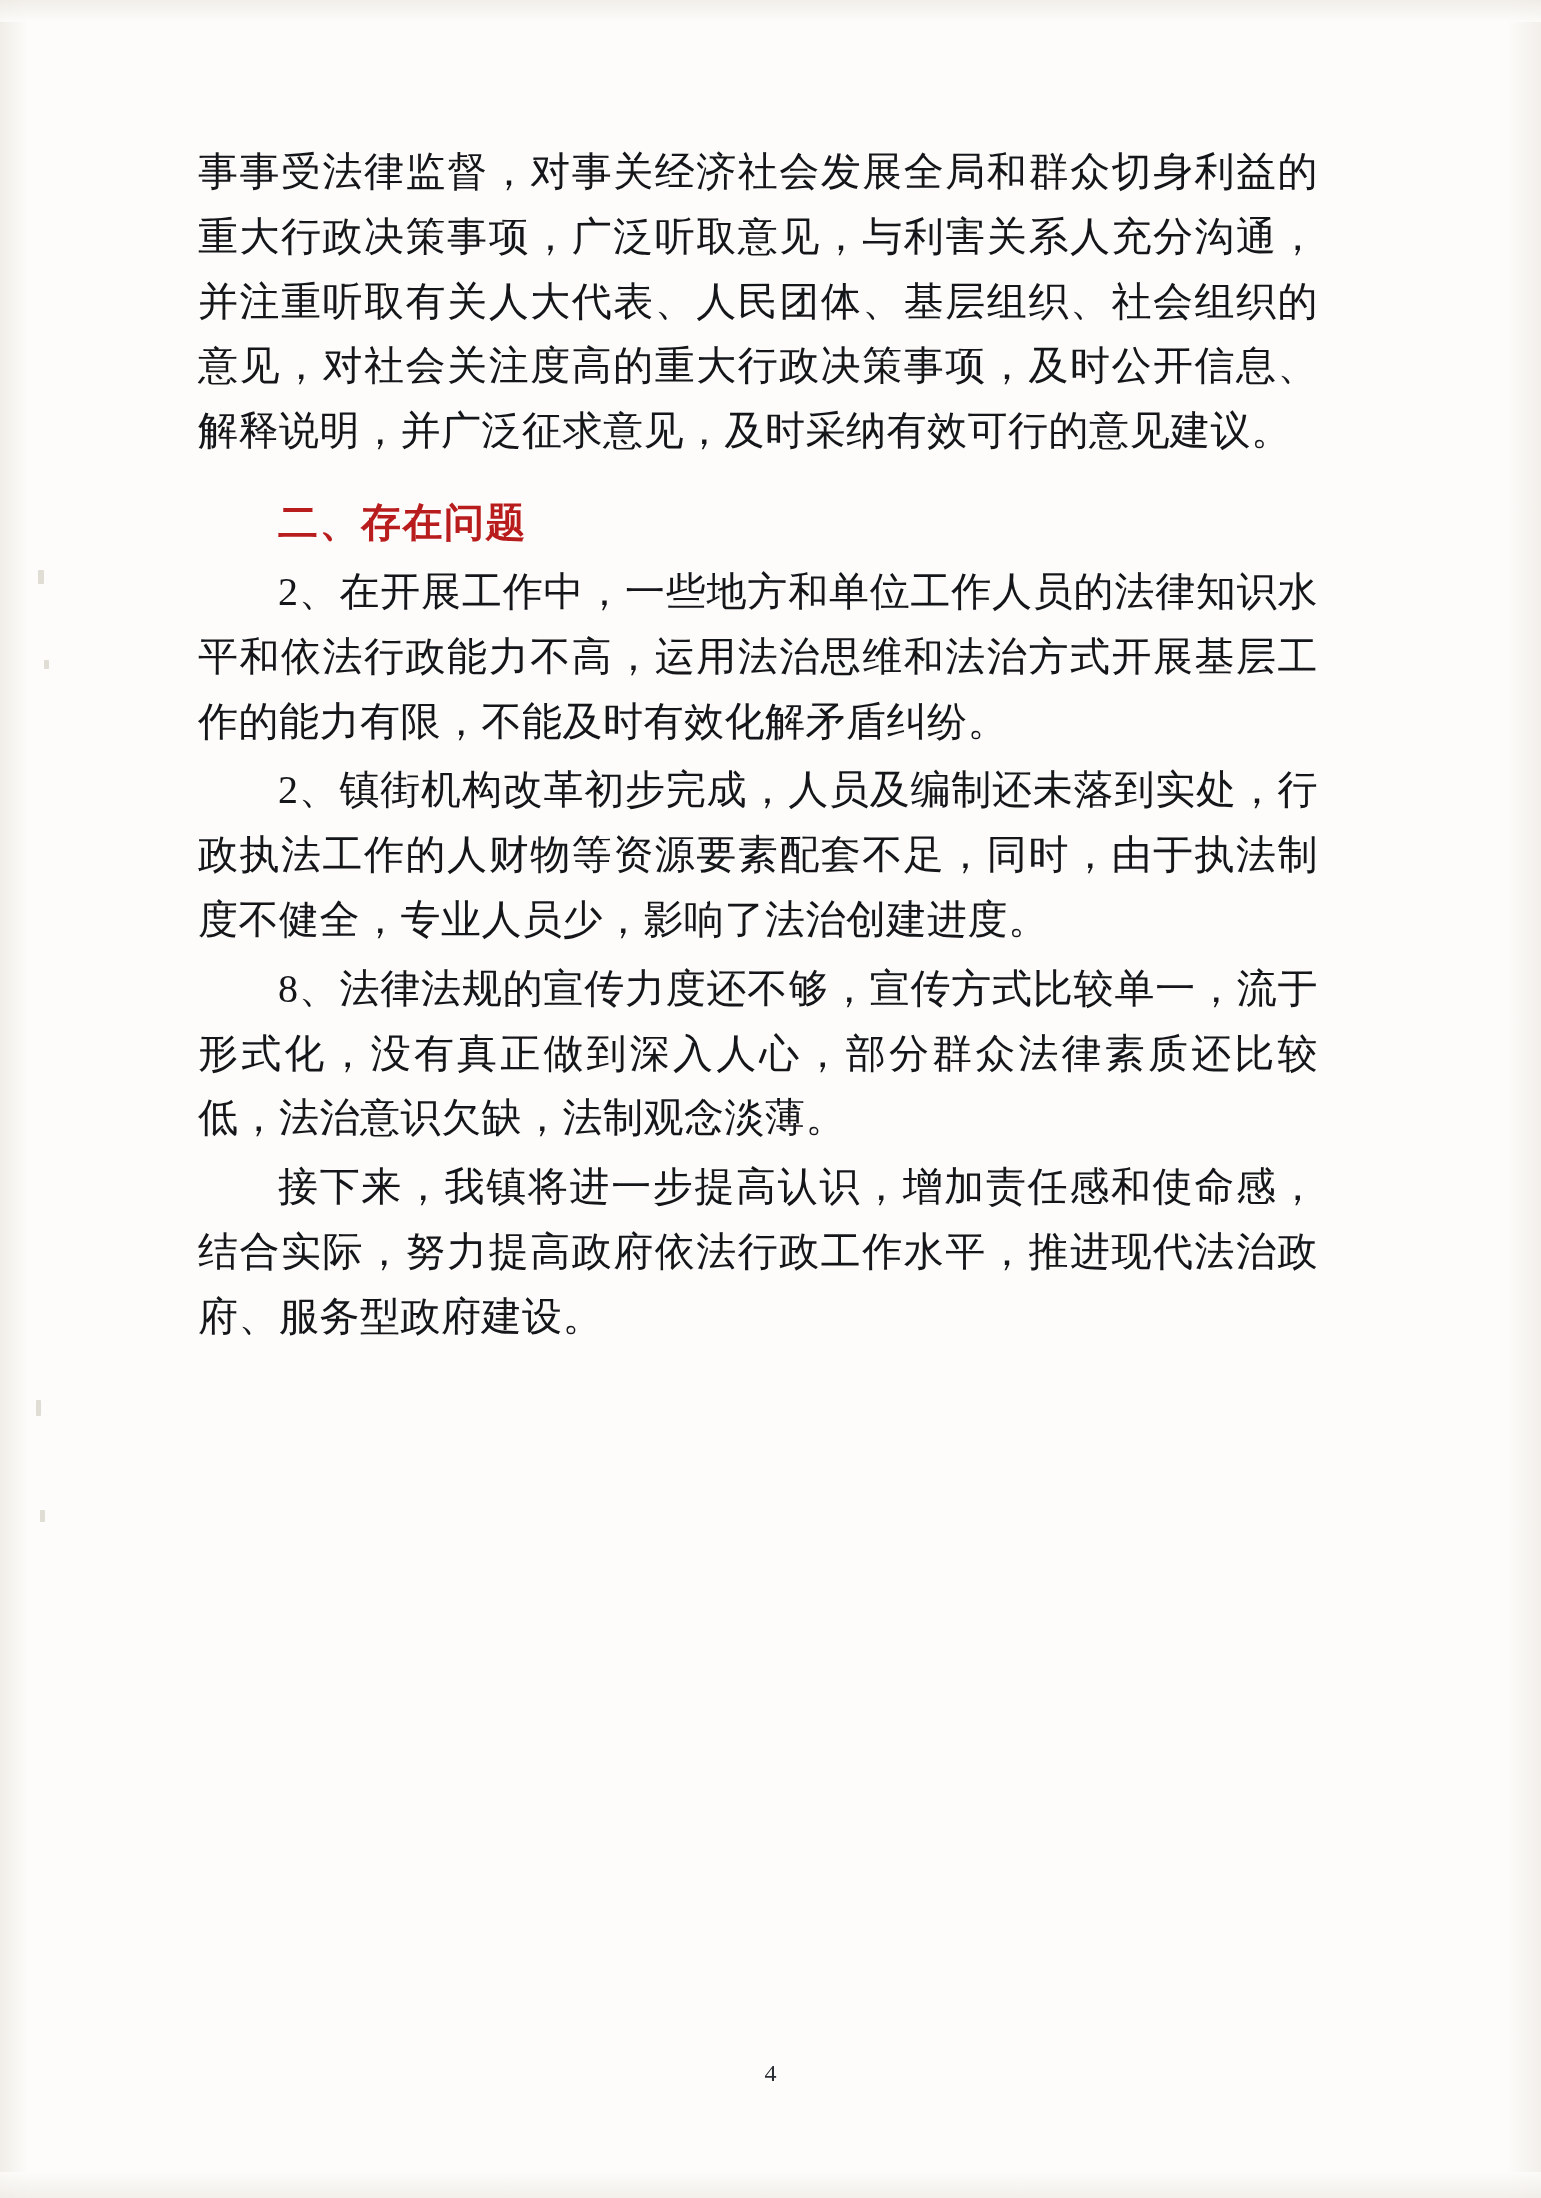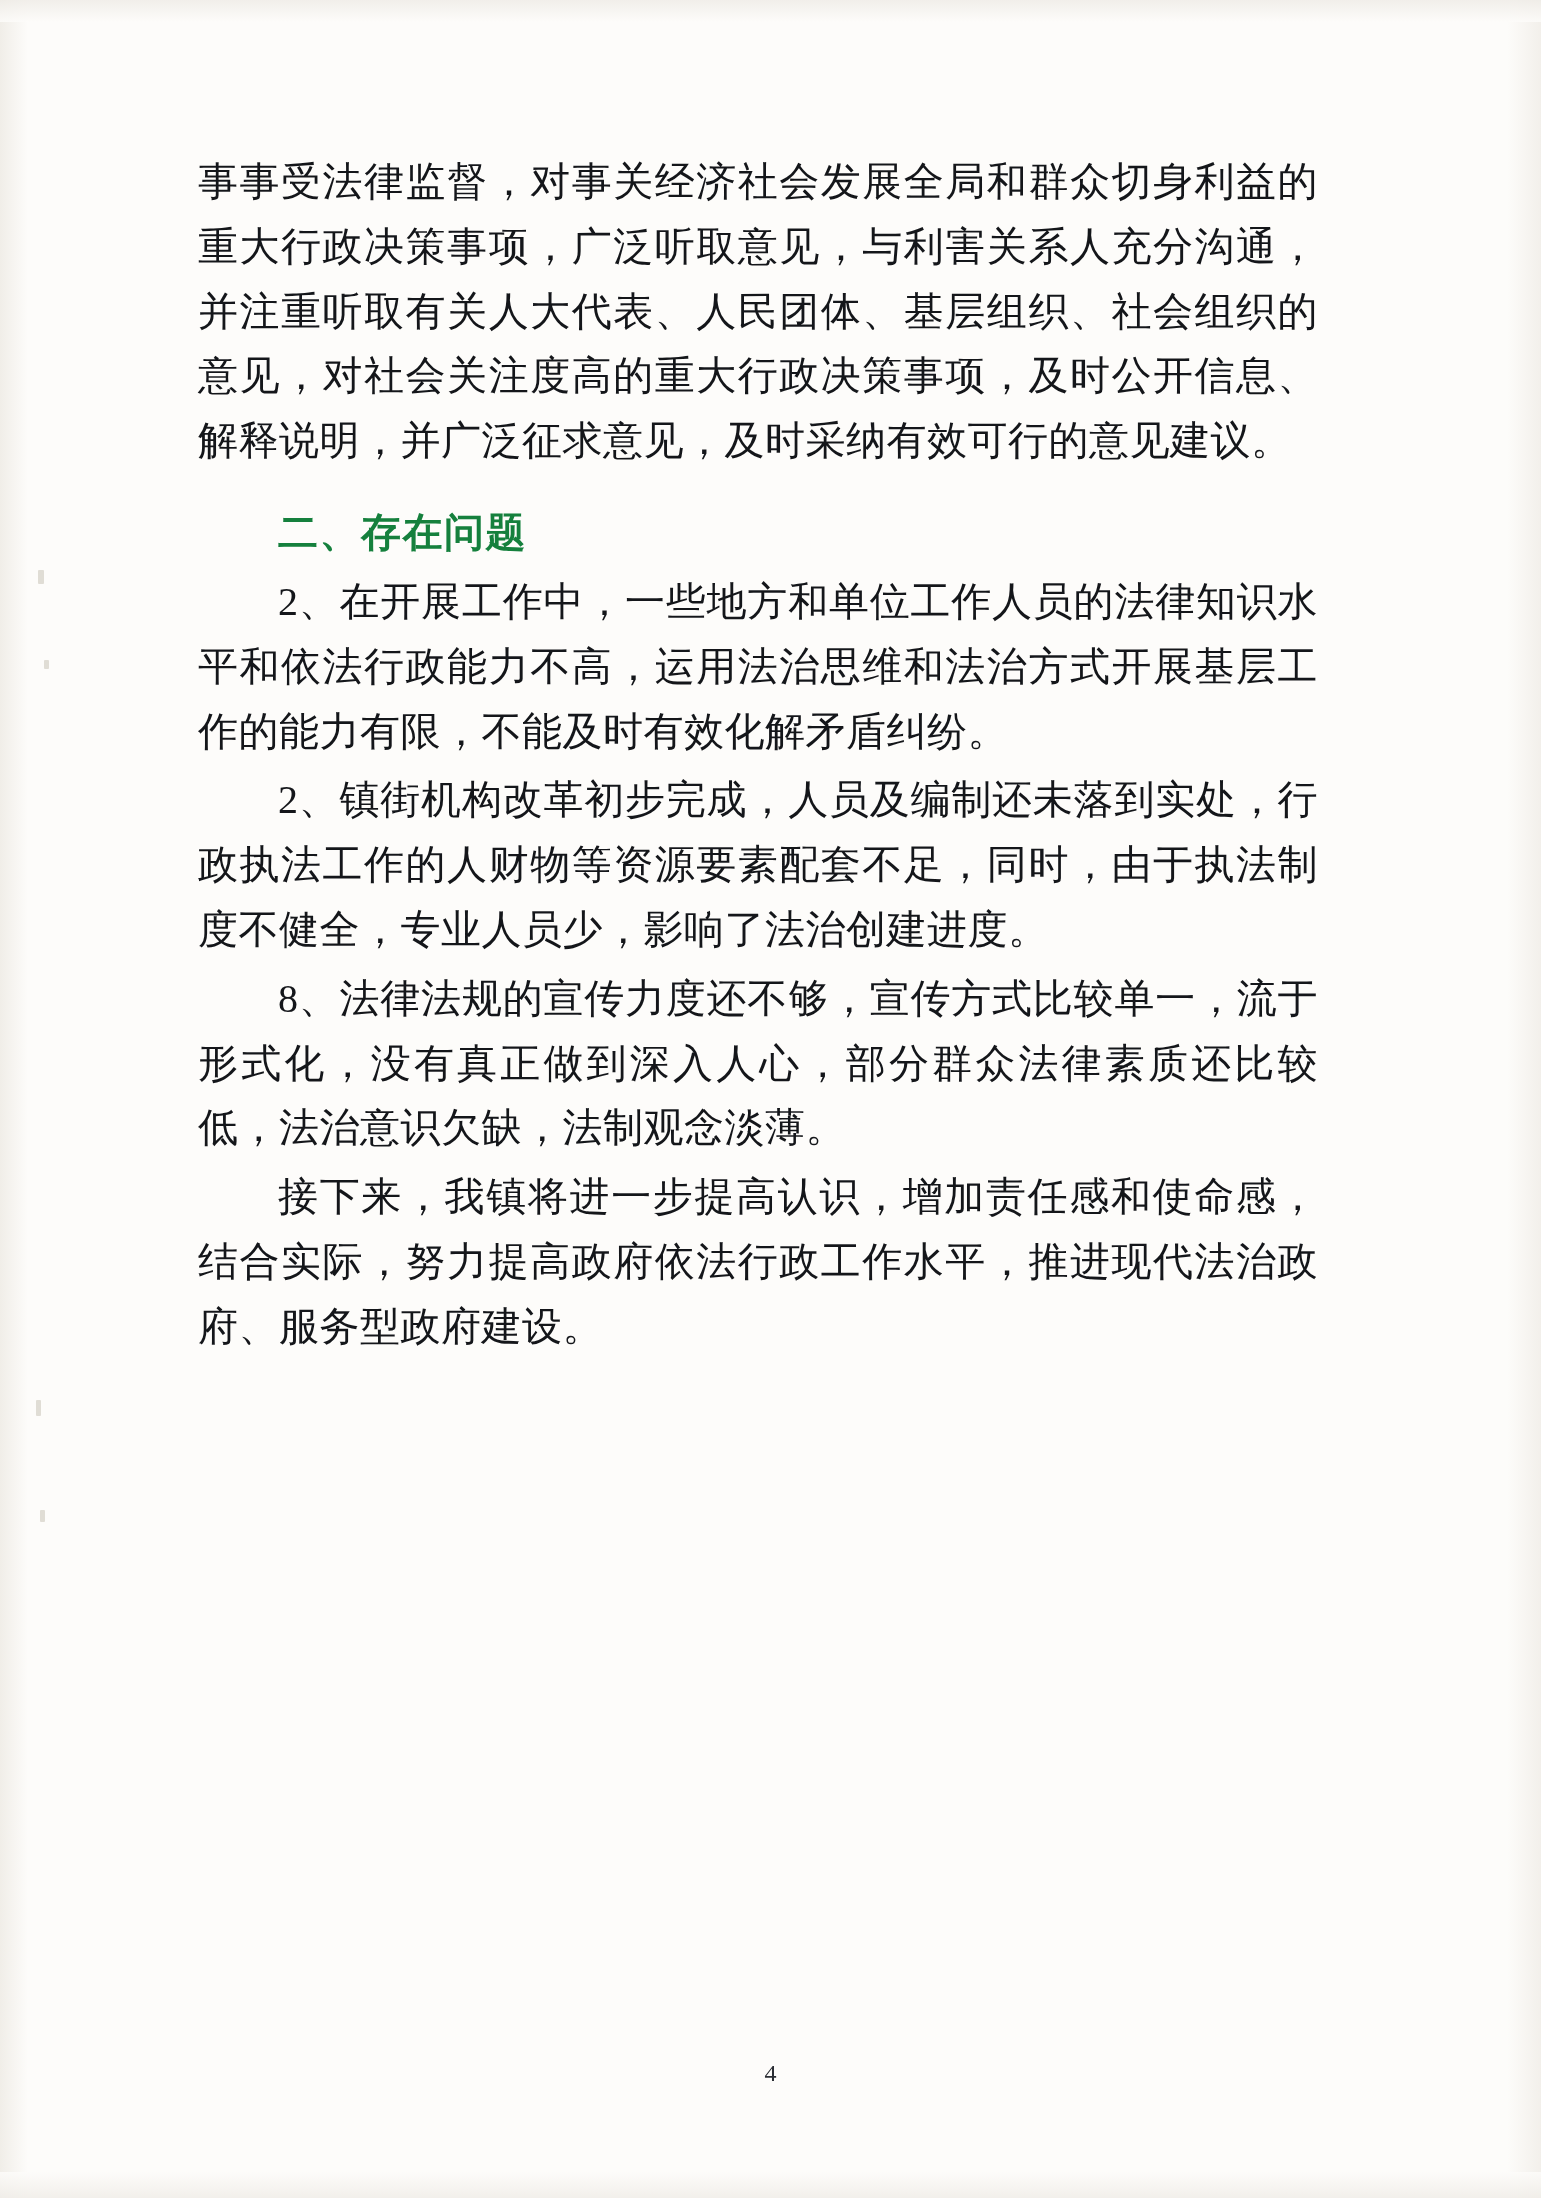--- a/index.html
+++ b/index.html
@@ -50,42 +50,42 @@
   .speck {
     position: absolute;
     background: #c9c2b6;
     opacity: 0.55;
     border-radius: 1px;
   }
 
   #content {
     position: absolute;
     left: 198px;
-    top: 150px;
+    top: 140px;
     width: 1120px;
   }
 
   p.body-para {
     margin: 0 0 4px 0;
     font-size: 40px;
     line-height: 1.62;
     color: #14161a;
     text-align: justify;
     text-justify: inter-character;
     letter-spacing: 0.5px;
     font-family: "Liberation Serif", "DejaVu Serif", serif;
   }
   p.indent {
     text-indent: 2em;
   }
   h2.section-heading {
     margin: 26px 0 6px 0;
     font-size: 40px;
     line-height: 1.6;
-    color: #15803d;
+    color: #b91c1c;
     font-weight: bold;
     text-indent: 2em;
     letter-spacing: 1.5px;
     font-family: "DejaVu Sans", "Liberation Sans", sans-serif;
   }
   h3.sub-heading {
     margin: 26px 0 6px 0;
     font-size: 40px;
     line-height: 1.6;
     color: #0e1014;

